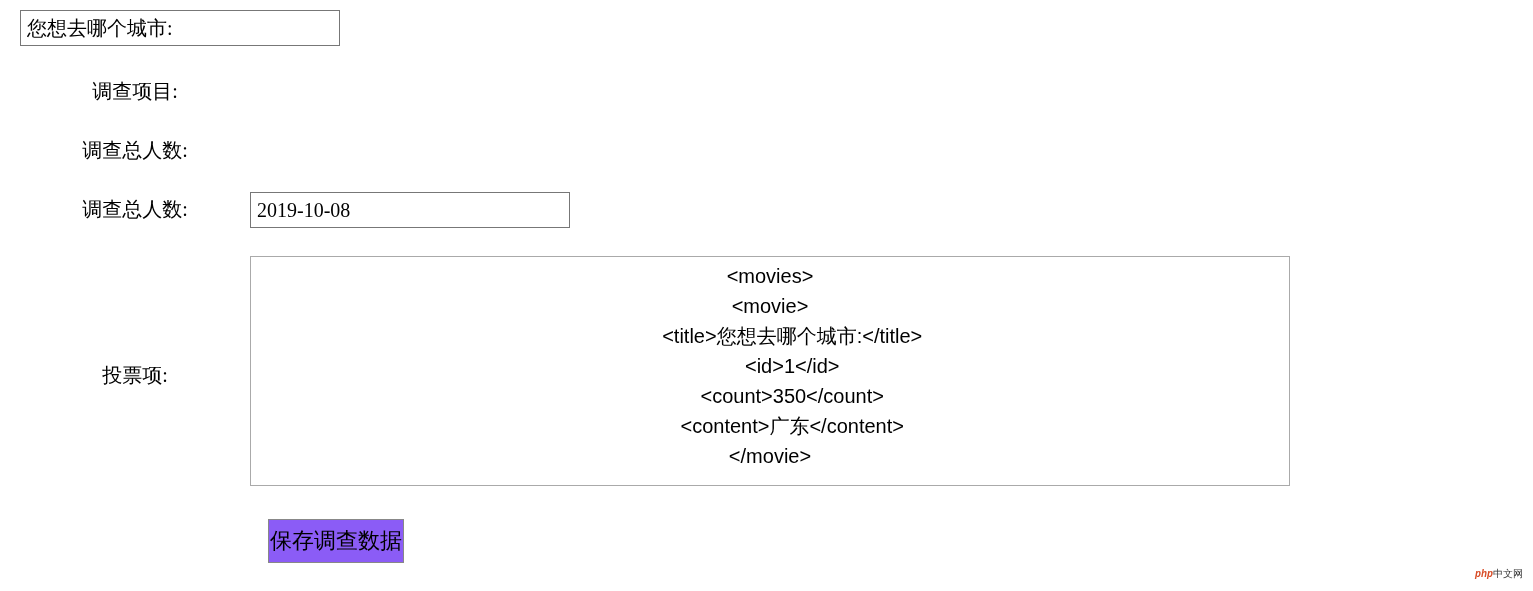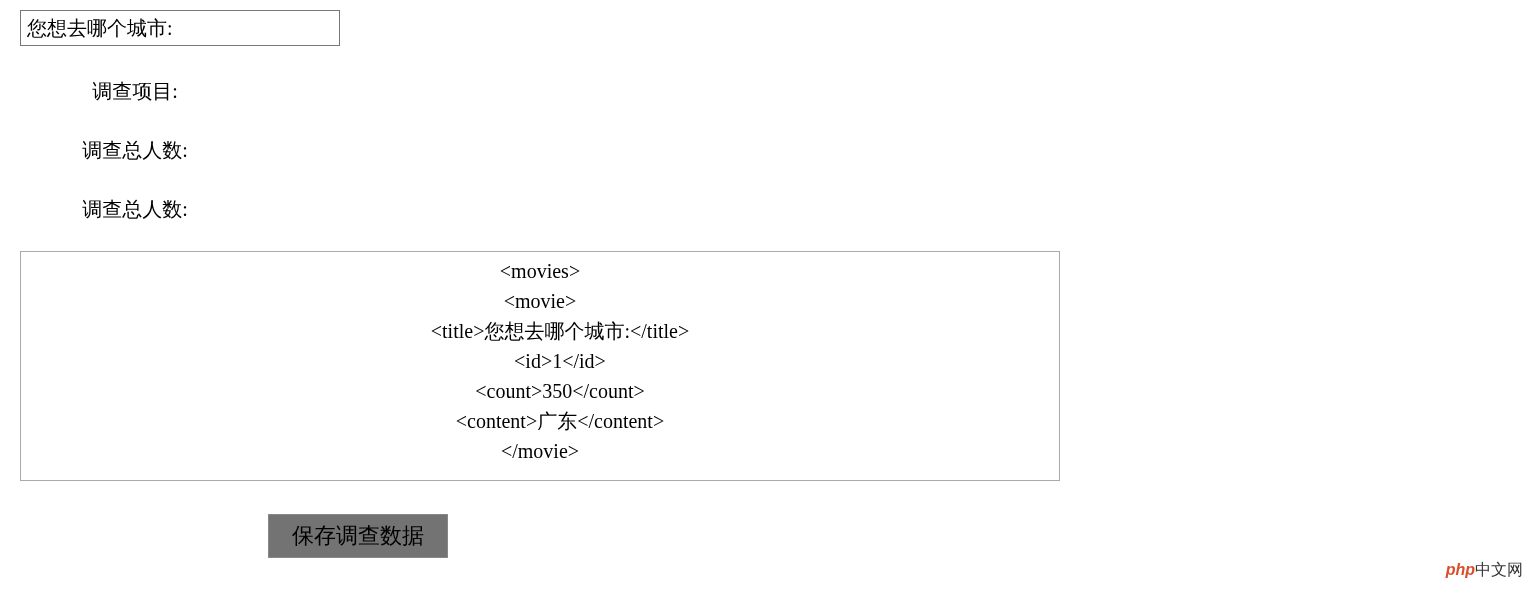--- a/index.html
+++ b/index.html
@@ -33,48 +33,48 @@
       font-size: 20px;
       font-family: "SimSun", "宋体", serif;
       padding: 16px 6px;
       border: 1px solid #777;
       background: #fff;
     }
     textarea {
       width: 1040px;
       height: 230px;
       font-size: 20px;
-      font-family: Liberation Serif, serif;
+      font-family: Liberation Sans, sans-serif;
       padding: 4px;
       border: 1px solid #aaa;
       background: #fff;
       resize: none;
       overflow: scroll;
       white-space: pre;
       text-align: center;
       line-height: 1.5;
     }
     .button-row {
       margin-top: 20px;
       padding-left: 248px;
     }
     button.save {
       font-size: 22px;
       font-family: "SimSun", "宋体", serif;
-      padding: 6px 23px;
+      padding: 6px 1px;
       border: 1px solid #888;
-      background: #737373;
+      background: #8b5cf6;
       cursor: pointer;
     }
     .watermark {
       position: fixed;
       right: 10px;
       bottom: 10px;
-      font-size: 16px;
-      font-family: Liberation Sans, sans-serif;
+      font-size: 10px;
+      font-family: Liberation Mono, monospace;
       color: #333;
     }
     .watermark .php {
       color: #d94f2a;
       font-weight: bold;
       font-style: italic;
     }
   </style>
 </head>
 <body>
@@ -88,23 +88,27 @@
 <div class="form-row">
   <div class="label-cell">调查项目:</div>
 </div>
 
 <div class="form-row">
   <div class="label-cell">调查总人数:</div>
 </div>
 
 <div class="form-row">
   <div class="label-cell">调查总人数:</div>
+  <div class="input-cell">
+    <input type="text" value="2019-10-08" style="">
+  </div>
 </div>
 
 <div class="form-row textarea-row">
+  <div class="label-cell">投票项:</div>
   <div class="input-cell">
     <textarea style="">&lt;movies&gt;
 &lt;movie&gt;
         &lt;title&gt;您想去哪个城市:&lt;/title&gt;
         &lt;id&gt;1&lt;/id&gt;
         &lt;count&gt;350&lt;/count&gt;
         &lt;content&gt;广东&lt;/content&gt;
 &lt;/movie&gt;</textarea>
   </div>
 </div>

